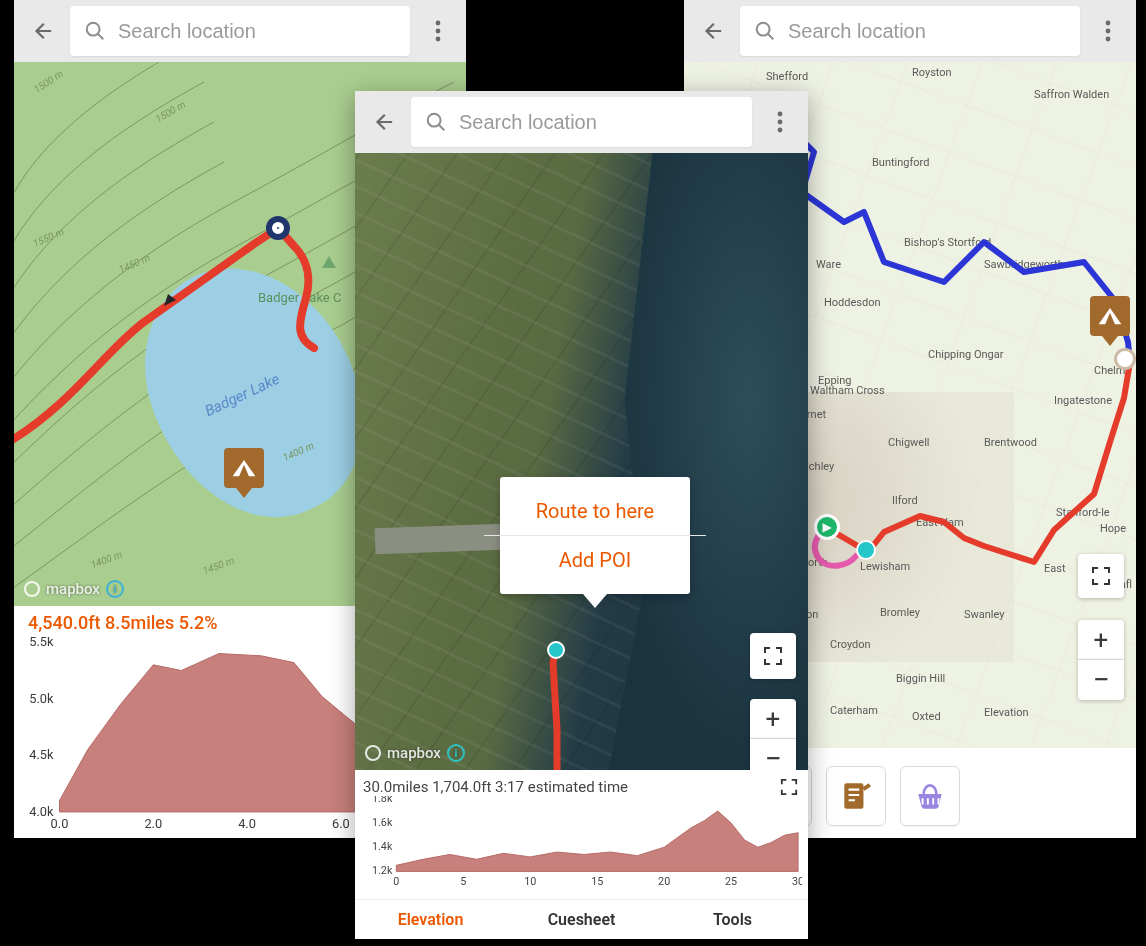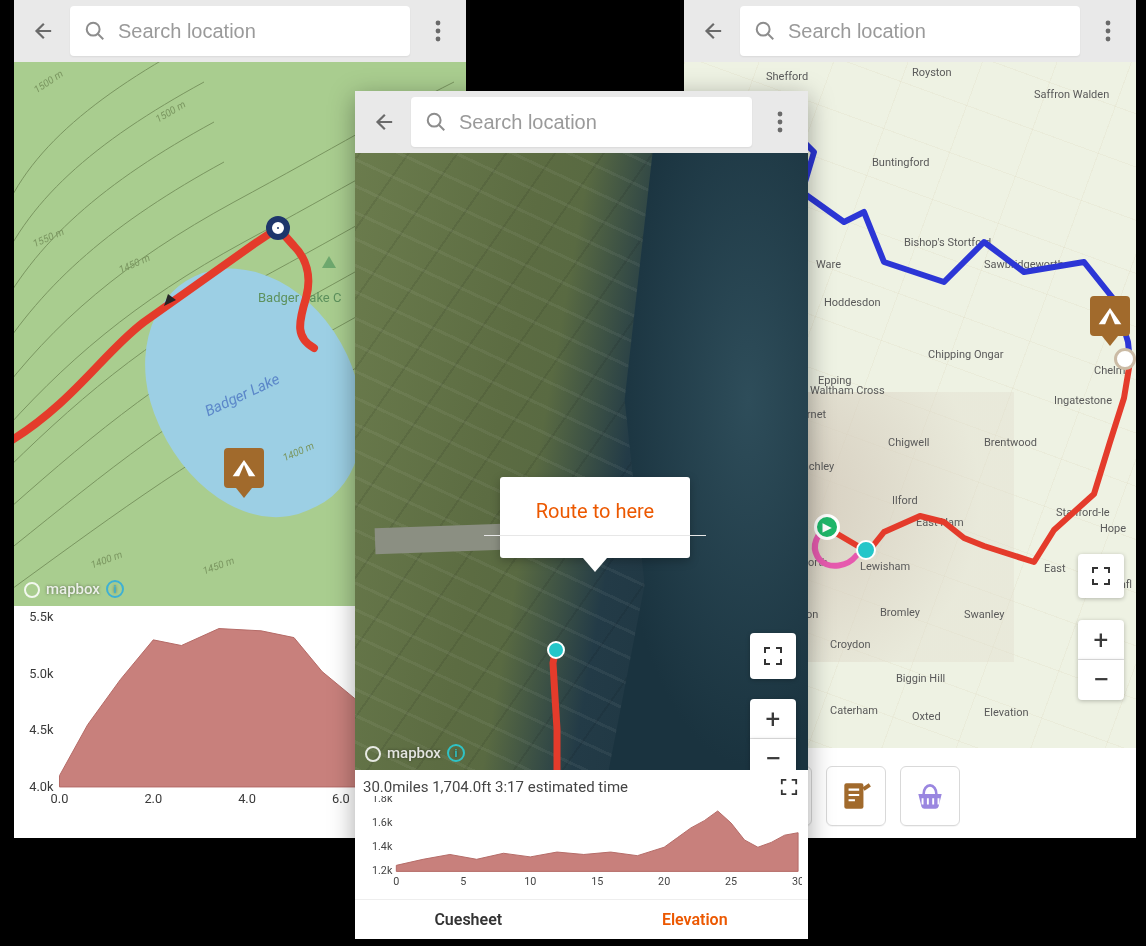--- a/index.html
+++ b/index.html
@@ -47,21 +47,21 @@
   .search input {
     border: none; outline: none; font-size: 20px; color: #0369a1;
     flex: 1; background: transparent;
   }
   .search input::placeholder { color: #9a9a9a; }
 
   
   .map { position: relative; overflow: hidden; }
   .attrib {
     position: absolute; left: 10px; bottom: 8px;
-    display: flex; align-items: flex-end; gap: 6px;
+    display: flex; align-items: center; gap: 6px;
     color: rgba(255,255,255,0.85);
     font-size: 15px; font-weight: 500;
     text-shadow: 0 0 3px rgba(0,0,0,0.5);
   }
   .attrib .ring {
     width: 16px; height: 16px; border-radius: 50%;
     border: 2px solid rgba(255,255,255,0.85);
   }
   .attrib .info {
     width: 18px; height: 18px; border-radius: 50%;
@@ -294,20 +294,25 @@
     </div>
 
     <div class="attrib">
       <span class="ring"></span>
       <span>mapbox</span>
       <span class="info" style="border-color:#3eb0d4;color:#3eb0d4">i</span>
     </div>
   </div>
 
   <div class="panelA">
+    <div class="statsA">
+      <span>4,540.0ft</span>
+      <span>8.5miles</span>
+      <span>5.2%</span>
+    </div>
     <div class="chartA">
       <svg viewBox="0 0 448 194">
         <g id="chartA-area">
             <path d="M 38 176 L 38 164.53333333333333 L 66.51764705882353 112.93333333333334 L 99.78823529411765 67.06666666666668 L 133.05882352941177 26.933333333333337 L 161.5764705882353 32.66666666666666 L 199.6 15.466666666666669 L 242.3764705882353 17.75999999999999 L 275.6470588235294 24.639999999999986 L 304.16470588235296 59.03999999999999 L 337.43529411764706 86.56 L 370.70588235294116 107.2 L 399.2235294117647 127.84 L 427.7411764705882 127.84 L 442 126.69333333333333 L 442 176 Z" fill="#c8807c" stroke="#b46a66" stroke-width="1"></path>
           </g>
         <g id="chartA-yaxis">
             <text class="axisLbl" x="32" y="180" text-anchor="end">4.0k</text>
             <text class="axisLbl" x="32" y="122.66666666666667" text-anchor="end">4.5k</text>
             <text class="axisLbl" x="32" y="65.33333333333334" text-anchor="end">5.0k</text>
             <text class="axisLbl" x="32" y="8" text-anchor="end">5.5k</text>
@@ -478,20 +483,21 @@
     <div class="runway"></div>
 
     <svg class="route-b" viewBox="0 0 453 617">
       <path fill="none" stroke="#e43b2b" stroke-width="7" stroke-linecap="round" d="M 202 618 L 202 576 L 200 544 L 198 510 L 200 500"></path>
     </svg>
     <div class="cursor-dot"></div>
 
     <div class="popup">
       <div class="opt">Route to here</div>
       <hr>
+      <div class="opt">Add POI</div>
     </div>
 
     <div class="map-btn fs-btn">
       <svg width="20" height="20" viewBox="0 0 20 20">
           <path fill="none" stroke="#333" stroke-width="2" d="M2 7V2h5M18 7V2h-5M2 13v5h5M18 13v5h-5"></path>
         </svg>
     </div>
     <div class="map-btn zoomin">+</div>
     <div class="map-btn zoomout">−</div>
 
@@ -532,16 +538,17 @@
             <text class="tick" x="239" y="90" text-anchor="middle">15</text>
             <text class="tick" x="307.3333333333333" y="90" text-anchor="middle">20</text>
             <text class="tick" x="375.6666666666667" y="90" text-anchor="middle">25</text>
             <text class="tick" x="444" y="90" text-anchor="middle">30</text>
           </g>
       </svg>
     </div>
   </div>
 
   <div class="tabsB">
+    <div class="tab active">Elevation</div>
     <div class="tab">Cuesheet</div>
-    <div class="tab active">Elevation</div>
+    <div class="tab">Tools</div>
   </div>
 </div>
 
 </body></html>

